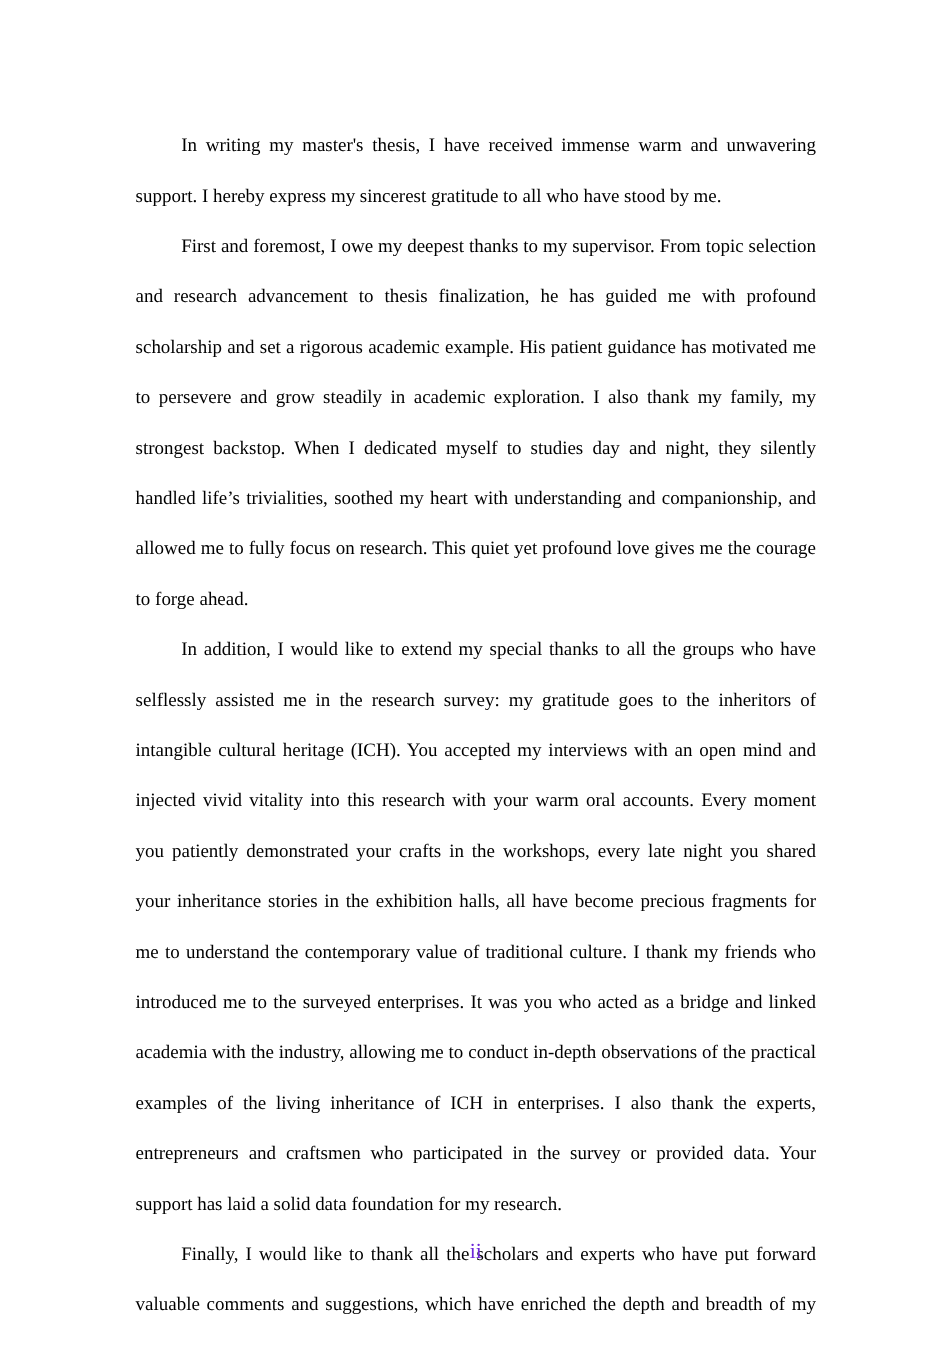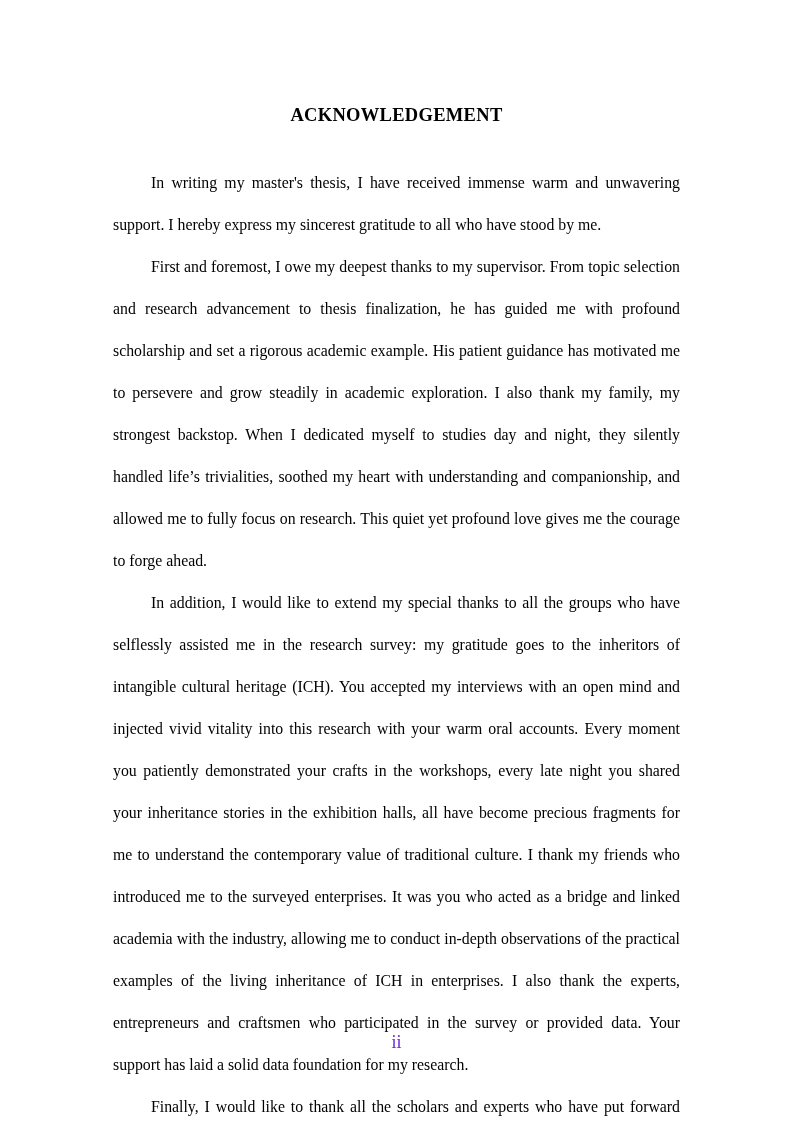--- a/index.html
+++ b/index.html
@@ -43,21 +43,20 @@
     text-align: center;
     font-size: 18px;
     line-height: 16px;
     color: #6d28d9;
   }
 </style>
 </head>
 <body>
 
 <div class="page">
-  <h1 class="doc-title">ACKNOWLEDGEMENT</h1>
 
   <div class="doc-body">
     <p>In writing my master's thesis, I have received immense warm and unwavering support. I hereby express my sincerest gratitude to all who have stood by me.</p>
     <p>First and foremost, I owe my deepest thanks to my supervisor. From topic selection and research advancement to thesis finalization, he has guided me with profound scholarship and set a rigorous academic example. His patient guidance has motivated me to persevere and grow steadily in academic exploration. I also thank my family, my strongest backstop. When I dedicated myself to studies day and night, they silently handled life’s trivialities, soothed my heart with understanding and companionship, and allowed me to fully focus on research. This quiet yet profound love gives me the courage to forge ahead.</p>
     <p>In addition, I would like to extend my special thanks to all the groups who have selflessly assisted me in the research survey: my gratitude goes to the inheritors of intangible cultural heritage (ICH). You accepted my interviews with an open mind and injected vivid vitality into this research with your warm oral accounts. Every moment you patiently demonstrated your crafts in the workshops, every late night you shared your inheritance stories in the exhibition halls, all have become precious fragments for me to understand the contemporary value of traditional culture. I thank my friends who introduced me to the surveyed enterprises. It was you who acted as a bridge and linked academia with the industry, allowing me to conduct in-depth observations of the practical examples of the living inheritance of ICH in enterprises. I also thank the experts, entrepreneurs and craftsmen who participated in the survey or provided data. Your support has laid a solid data foundation for my research.</p>
     <p>Finally, I would like to thank all the scholars and experts who have put forward valuable comments and suggestions, which have enriched the depth and breadth of my research. I am truly grateful for your company along this period of study experience, and this friendship will be engraved in my heart forever.</p>
   </div>
 
   <div class="page-footer">ii</div>
 </div>

